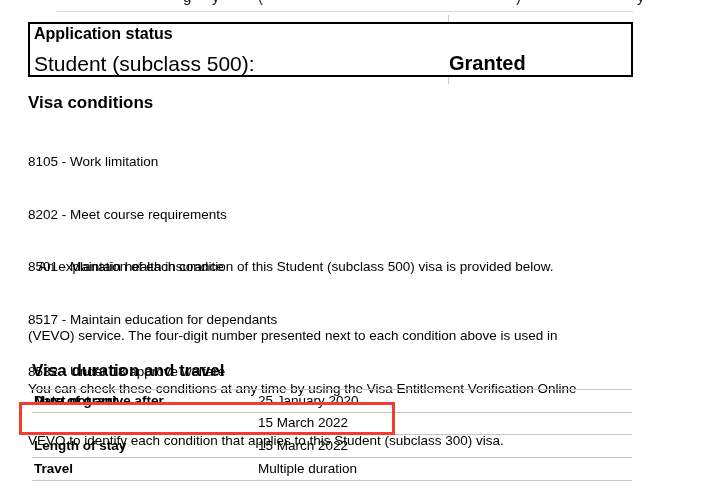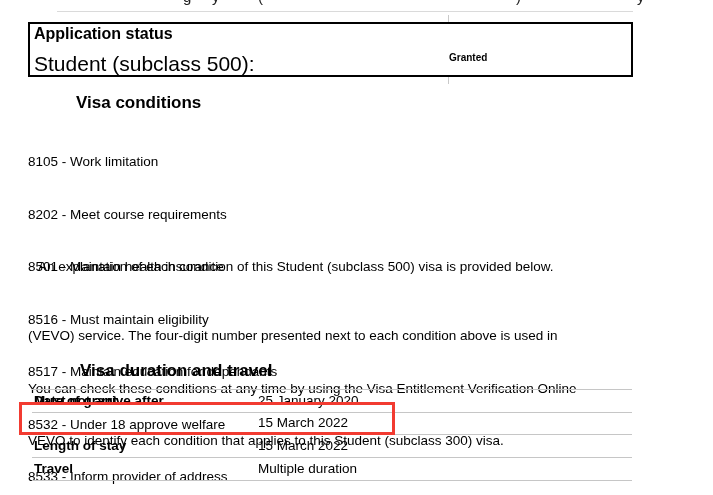--- a/index.html
+++ b/index.html
@@ -47,29 +47,28 @@
   }
   .status-label {
     position: absolute;
     left: 34px; top: 52px;
     font-size: 21px;
     white-space: pre;
   }
   .status-value {
     position: absolute;
     left: 449px; top: 52px;
-    font-size: 10px; font-weight: bold;
+    font-size: 20px; font-weight: bold;
     white-space: pre;
   }
 
   .h-section {
     position: absolute;
     font-size: 17px; font-weight: bold;
     white-space: pre;
-    margin-left: 48px;
   }
   .body-text {
     position: absolute;
     font-size: 13.5px;
     line-height: 17.5px;
     white-space: pre;
   }
 
   
   .tbl-line { position: absolute; left: 32px; width: 600px; height: 1px; background: #c6c6c6; }
@@ -119,24 +118,22 @@
   <div class="status-title">Application status</div>
   <div class="status-label">Student (subclass 500):</div>
   <div class="status-value">Granted</div>
 
   <div class="h-section" style="left:28px; top:93px;">Visa conditions</div>
 
   <div class="body-text" style="left:28px; top:118px;">
     <div>8105 - Work limitation</div>
     <div>8202 - Meet course requirements</div>
     <div>8501 - Maintain health insurance</div>
-    <div>8516 - Must maintain eligibility</div>
     <div>8517 - Maintain education for dependants</div>
     <div>8532 - Under 18 approve welfare</div>
-    <div>8533 - Inform provider of address</div>
   </div>
 
   <div class="body-text" style="left:38px; top:258px;">An explanation of each condition of this Student (subclass 500) visa is provided below.</div>
 
   <div class="body-text" style="left:28px; top:292px;">
     <div>(VEVO) service. The four-digit number presented next to each condition above is used in</div>
     <div>You can check these conditions at any time by using the Visa Entitlement Verification Online</div>
     <div>VEVO to identify each condition that applies to this Student (subclass 300) visa.</div>
   </div>
 

